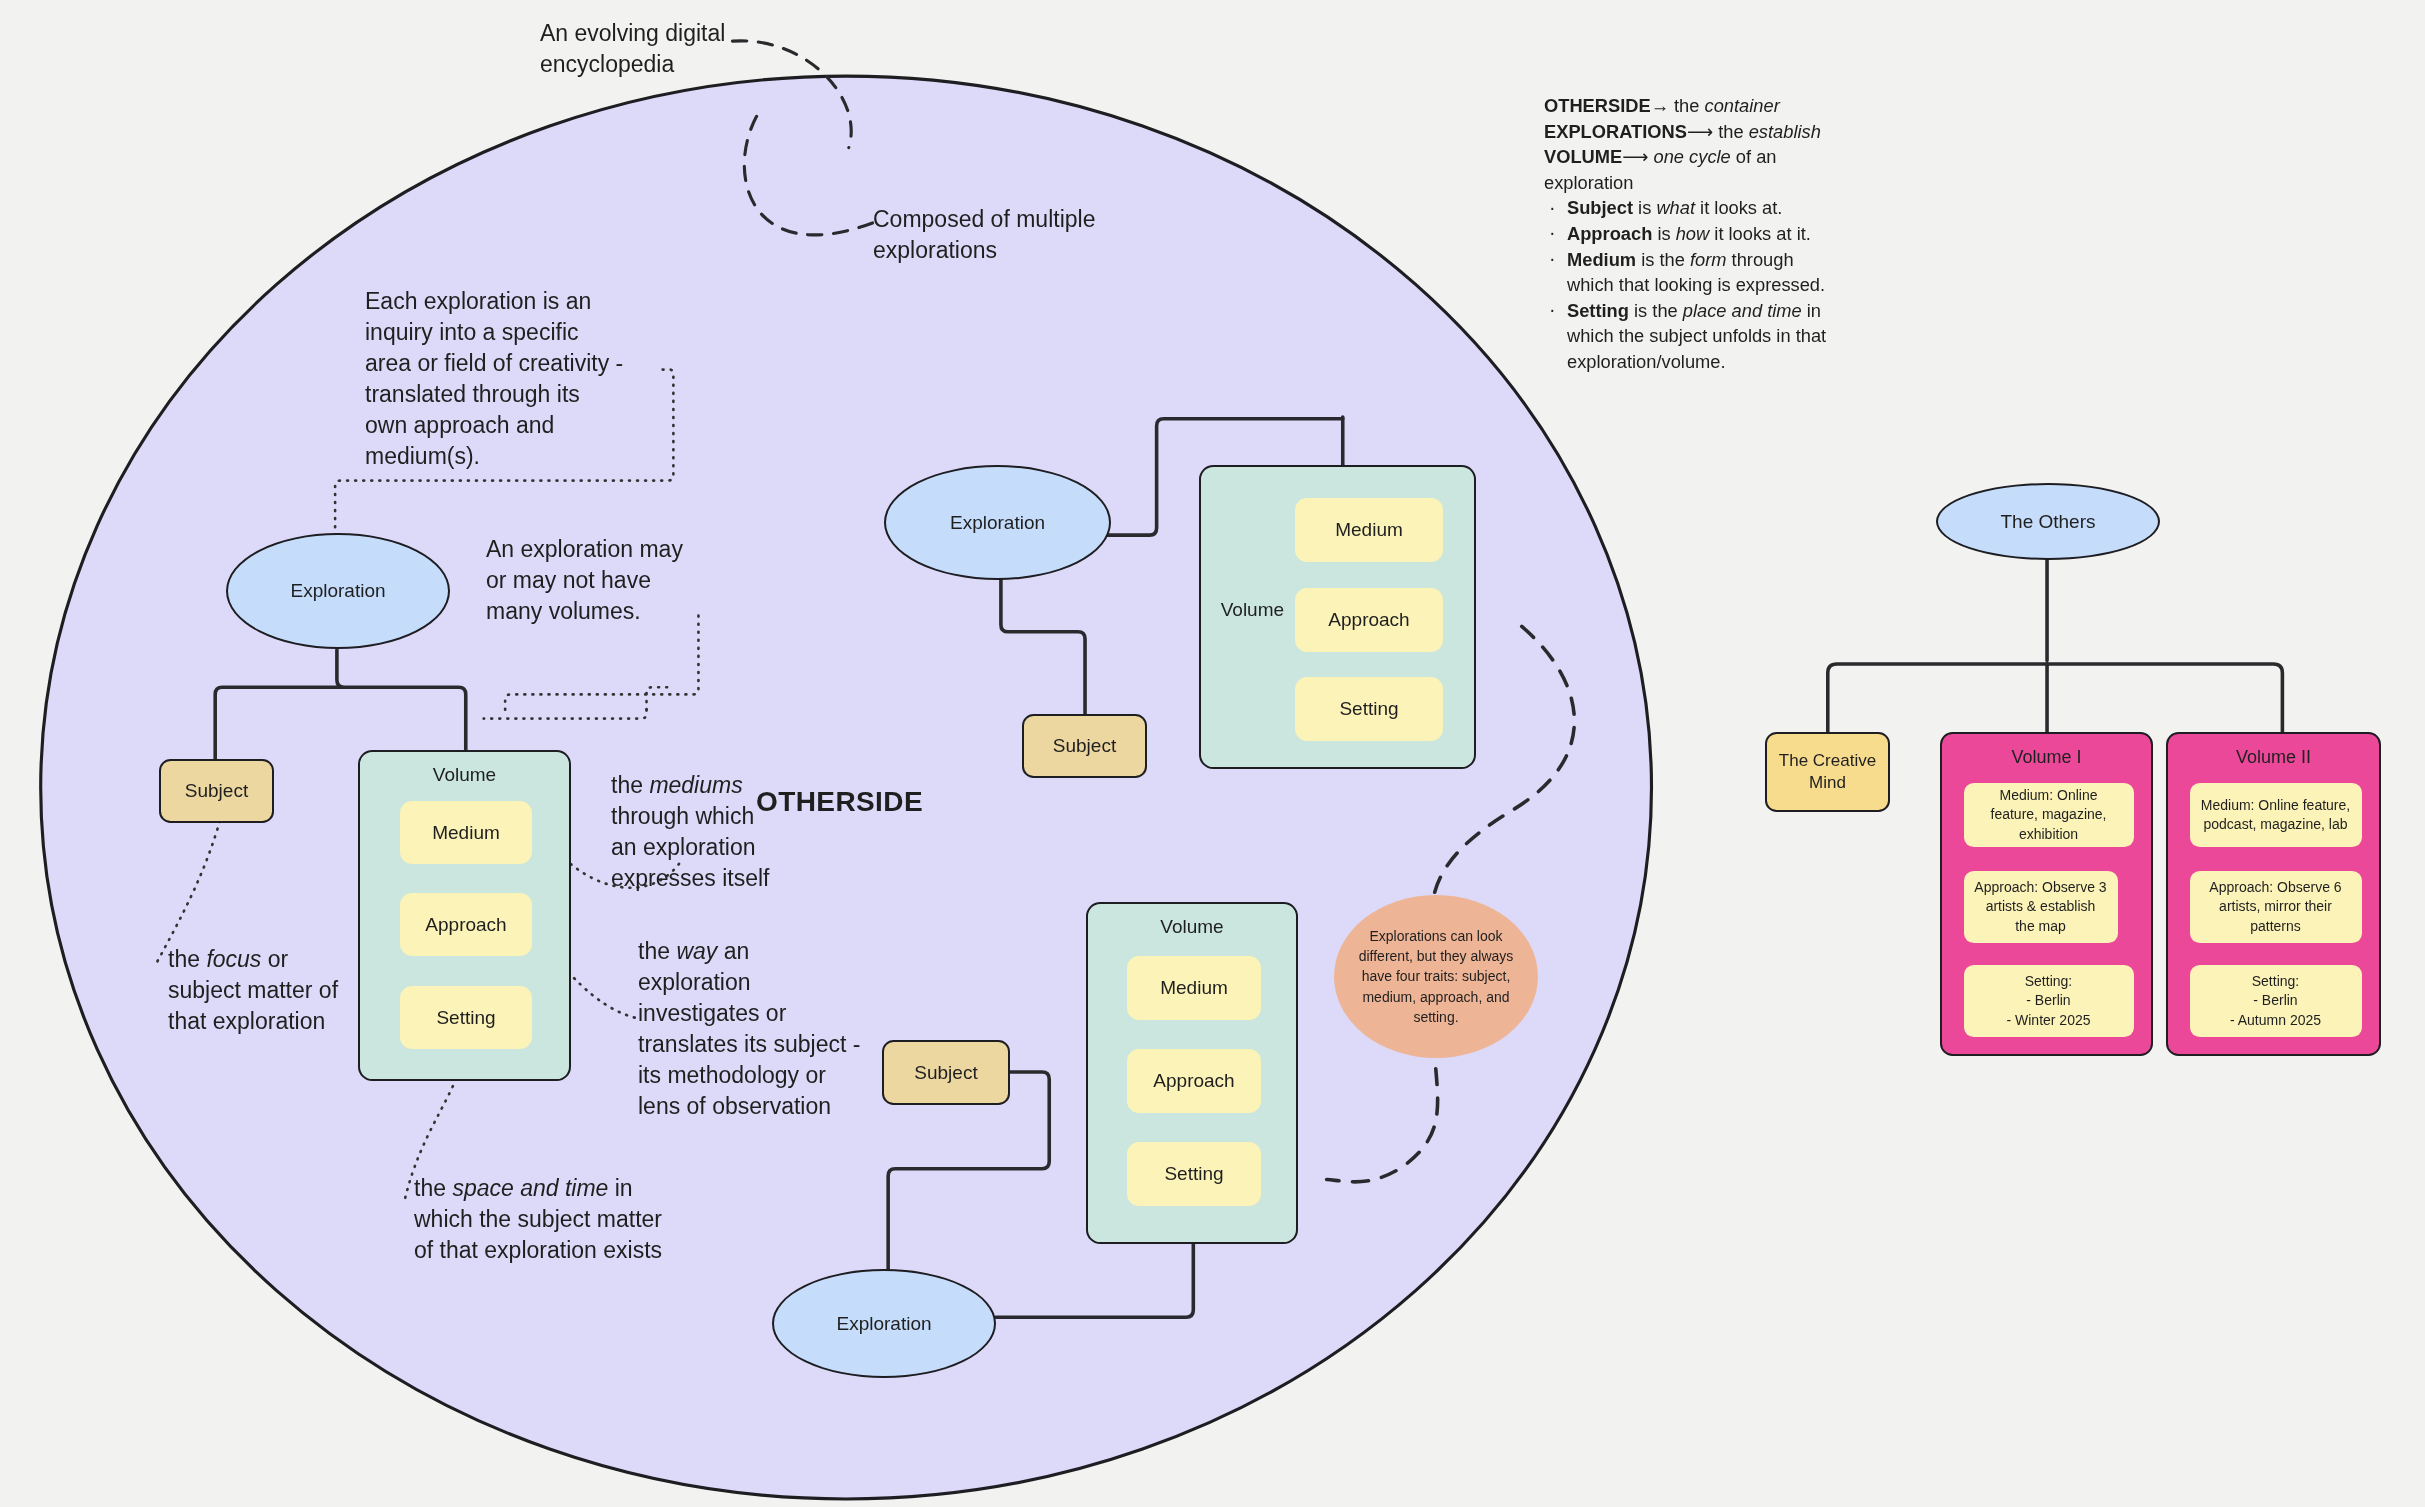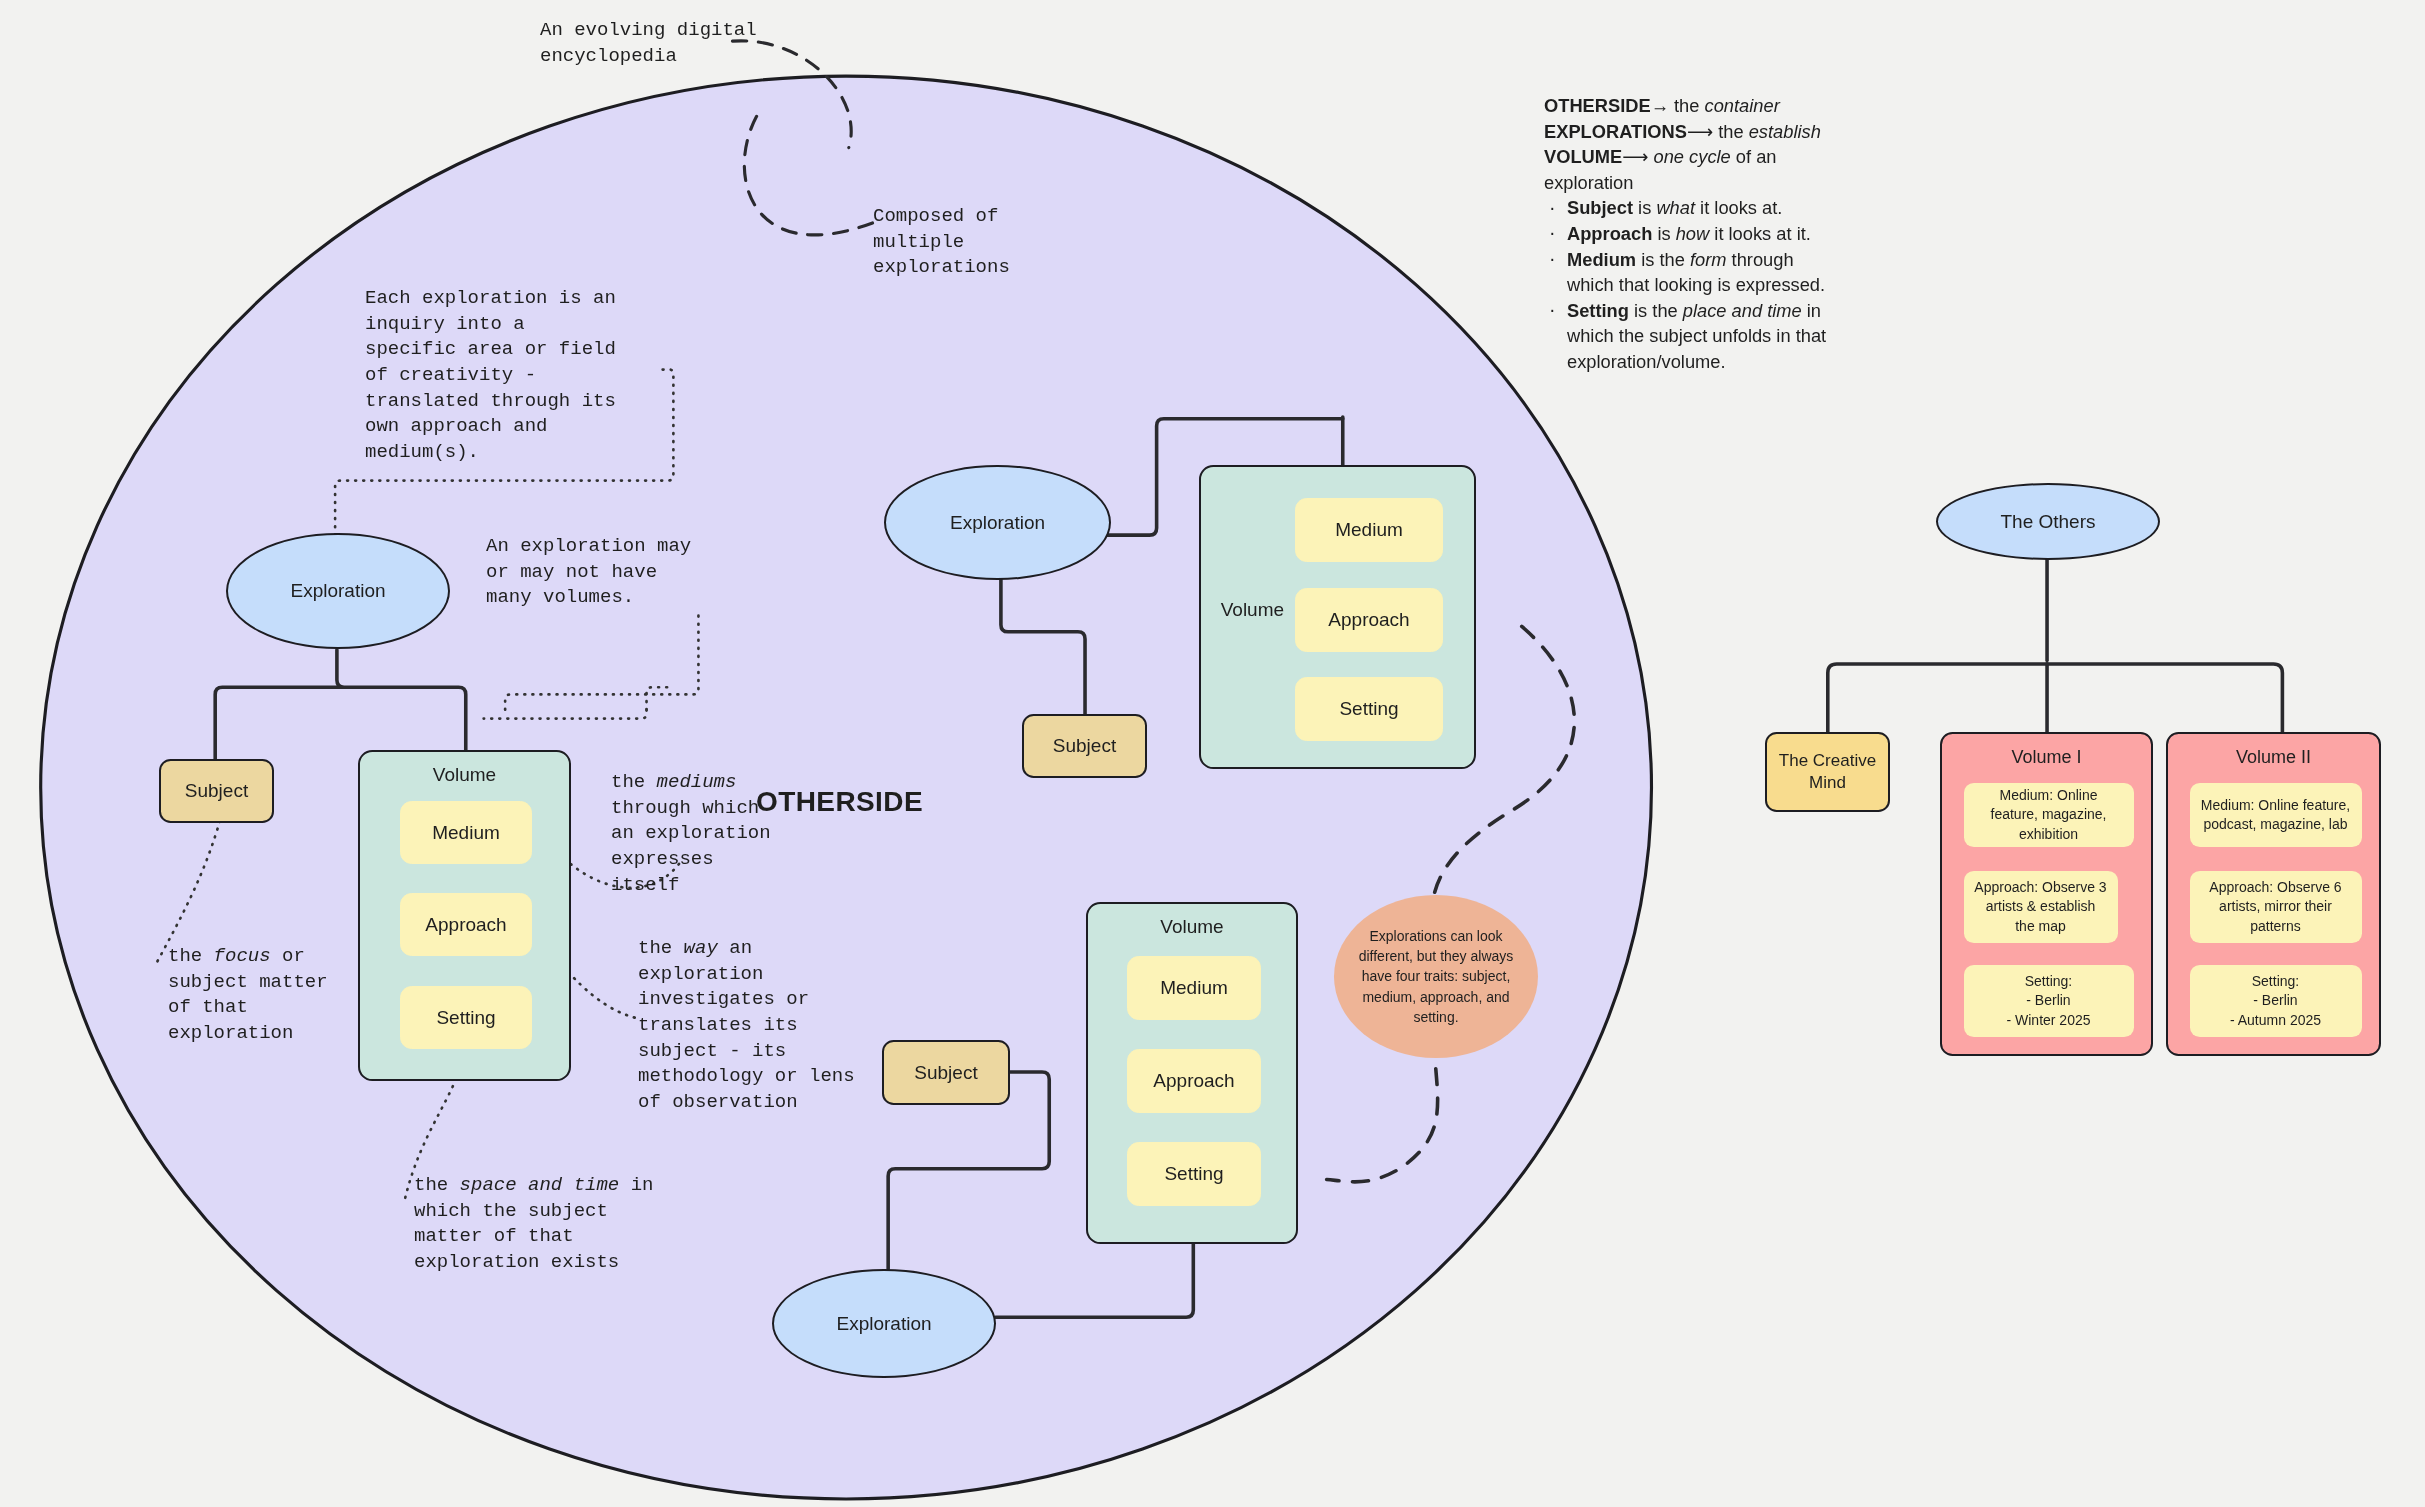--- a/index.html
+++ b/index.html
@@ -21,33 +21,33 @@
   .subject { background:#ecd7a0; border-radius:11.6px; font-size:19px; }
   .volume-group { background:#cbe6de; border:2.2px solid #1d1d22; border-radius:14.3px;
                   position:absolute; }
   .vg-title { position:absolute; font-size:19px; color:#1f1f1f; }
   .trait { position:absolute; background:#fcf3b8; border-radius:11.6px;
            display:flex; align-items:center; justify-content:center; font-size:19px;
            border:0.9px solid #fcf3b8; }
   .pinkcircle { position:absolute; border-radius:50%; background:#eeb496;
                 display:flex; align-items:center; justify-content:center;
                 text-align:center; font-size:14px; line-height:1.45; padding:0 19.7px; }
-  .anno { position:absolute; font-size:19px; line-height:1.35; color:#1f1f1f;font-family:Liberation Mono, monospace; }
+  .anno { position:absolute; font-size:23px; line-height:1.35; color:#1f1f1f; }
   .anno i { font-style:italic; }
   .brandlabel { position:absolute; font-size:28px; font-weight:bold; letter-spacing:0.4px; }
   .legend { position:absolute; font-size:18.3px; line-height:1.4; color:#1f1f1f; }
   .legend b { font-weight:bold; }
   .legend i { font-style:italic; }
   .legend ul { margin:0; padding-left:23px; list-style:none; }
   .legend li { position:relative; margin:0; }
   .legend li:before { content:"·"; position:absolute; left:-18px; top:-1.8px; font-size:19.7px; }
   .mini { position:absolute; background:#fcf3b8; border-radius:9.8px;
           display:flex; align-items:center; justify-content:center; text-align:center;
           font-size:14px; line-height:1.38; padding:5.4px 10.7px; }
-  .rvol { position:absolute; background:#fca5a5; border:2.2px solid #1d1d22; border-radius:12.5px; }
+  .rvol { position:absolute; background:#ec4899; border:2.2px solid #1d1d22; border-radius:12.5px; }
   .rvol-title { position:absolute; width:100%; text-align:center; font-size:18px; }
   .creative-mind { position:absolute; background:#f8dc8e; border:2.2px solid #1d1d22;
                    border-radius:11.6px; display:flex; align-items:center; justify-content:center;
                    text-align:center; font-size:17px; line-height:1.3; }
 </style>
 </head>
 <body>
 
 <div id="stage">
 

